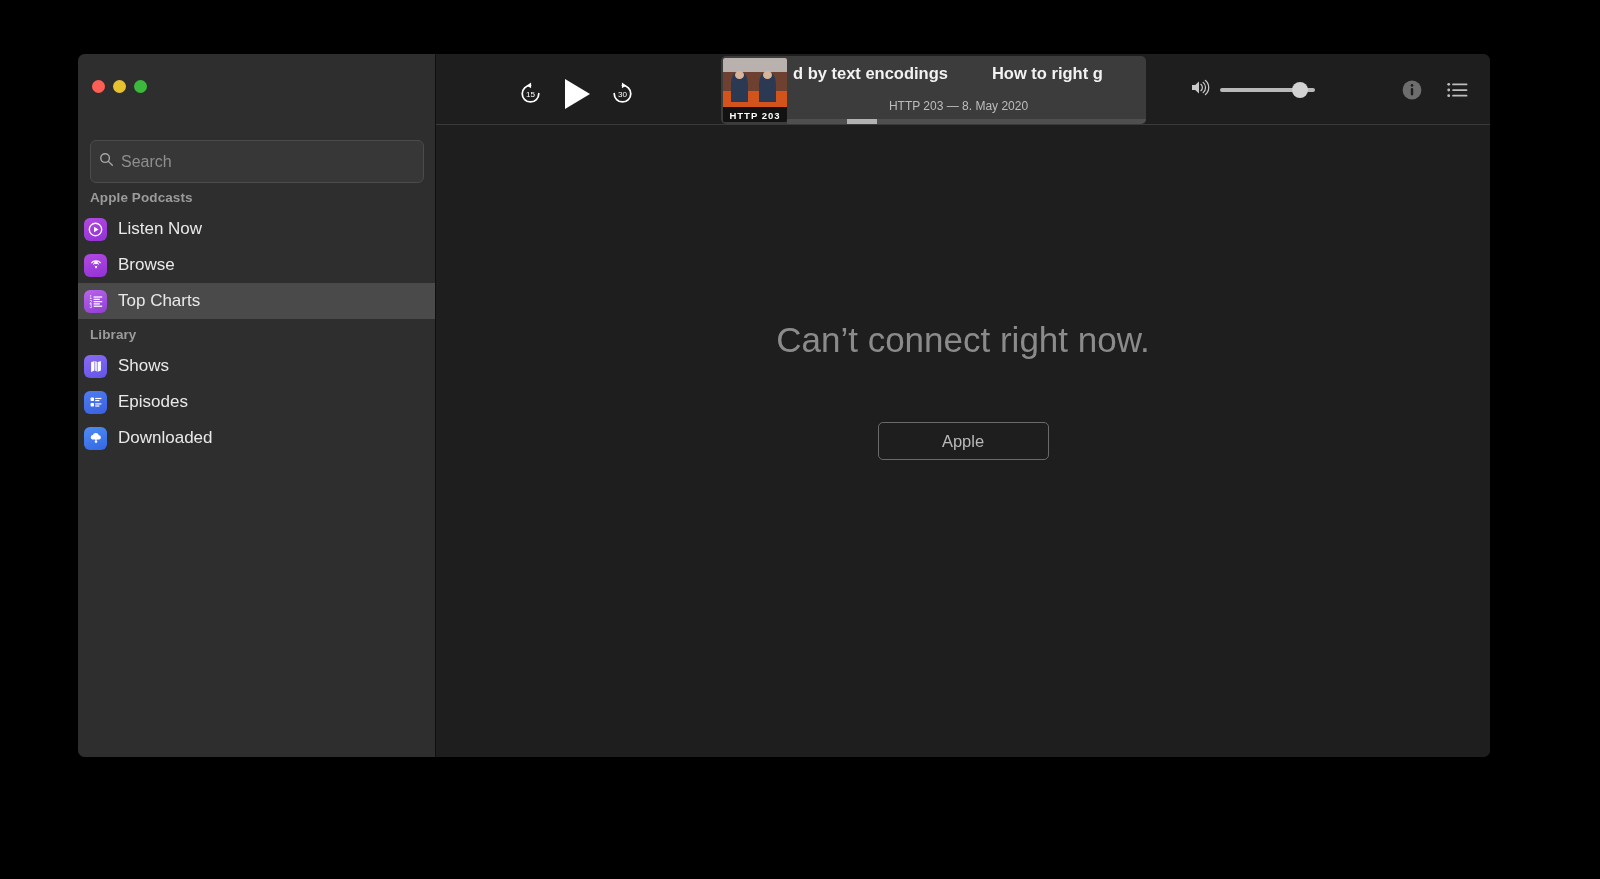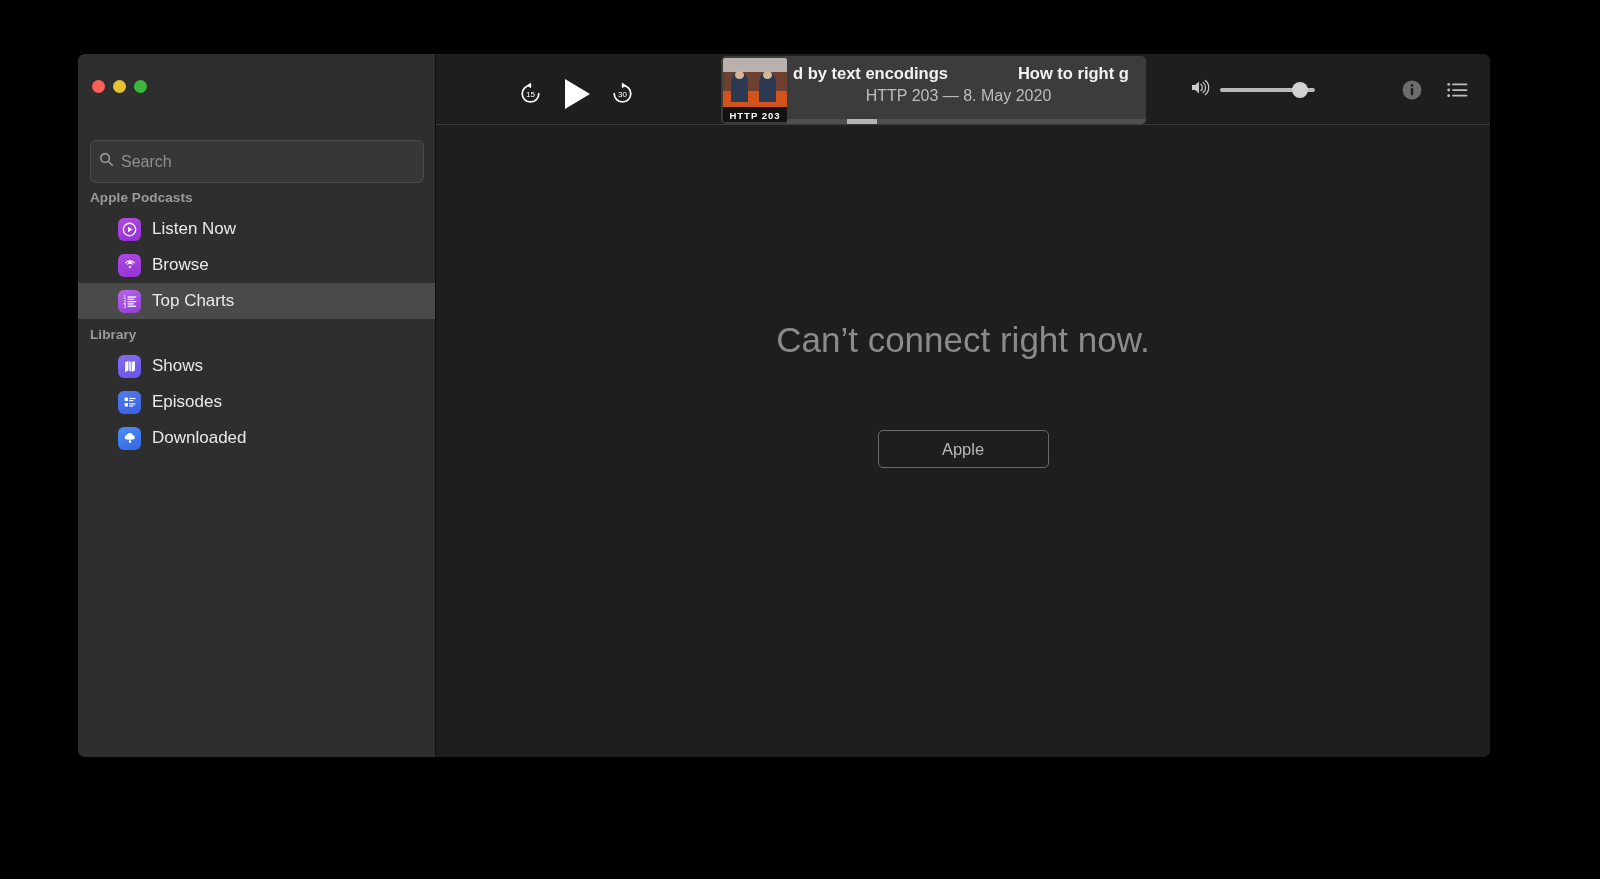--- a/index.html
+++ b/index.html
@@ -68,21 +68,21 @@
     color: #9b9b9b;
     font-size: 13.5px;
     font-weight: bold;
     padding: 8px 0 6px 12px;
     letter-spacing: 0.1px;
   }
 
   .nav-item {
     display: flex; align-items: center;
     height: 36px;
-    padding-left: 40px;
+    padding-left: 6px;
     gap: 11px;
   }
   .nav-item.selected { background: #4a4a4a; }
   .nav-label {
     color: #e9e9e9;
     font-size: 17px;
     white-space: nowrap;
   }
 
   .nav-icon {
@@ -152,32 +152,32 @@
   #np-art .cap  { position:absolute; left:0; bottom:1px; width:100%; text-align:center;
                   color:#ffffff; font-family:Liberation Sans, sans-serif;
                   font-size:9.5px; font-weight:bold; letter-spacing:1px; }
 
   #np-text {
     flex: 1 1 auto; position: relative;
     padding-top: 8px;
     overflow: hidden;
   }
   #np-title-row {
-    display: flex; flex-direction: row; gap: 70px;
+    display: flex; flex-direction: row; gap: 44px;
     white-space: nowrap;
     color: #f2f2f2;
     font-size: 16.5px;
     font-weight: bold;
     padding-left: 6px;
   }
   #np-sub {
     text-align: center;
     color: #bdbdbd;
-    font-size: 16px;
-    margin-top: 4px;
+    font-size: 12px;
+    margin-top: 16px;
     white-space: nowrap;
     padding-right: 16px;
   }
   #np-progress {
     position: absolute;
     left: 0; bottom: 0;
     width: 100%; height: 5px;
     background: #4f4f4f;
   }
   #np-progress-fill {
@@ -210,21 +210,20 @@
     right: 22px; top: 0; height: 71px;
     display: flex; align-items: center; gap: 24px;
   }
   .rb { background: none; border: none; padding: 0; display:flex; align-items:center; }
 
   #content {
     flex: 1 1 auto;
     display: flex; flex-direction: column;
     align-items: center; justify-content: flex-start;
     background: #1e1e1e;
-    gap: 8px;
   }
   #err-title {
     margin-top: 195px;
     color: #8b8b8b;
     font-size: 35px;
     font-weight: normal;
   }
   #retry-button {
     margin-top: 62px;
     width: 171px; height: 38px;

